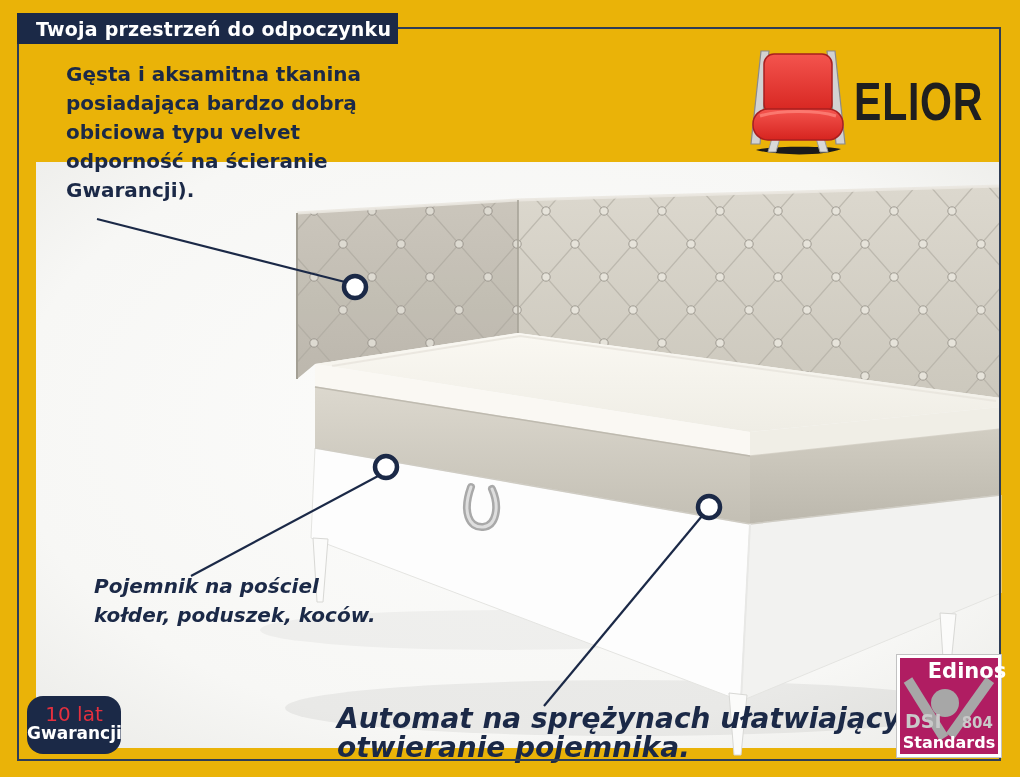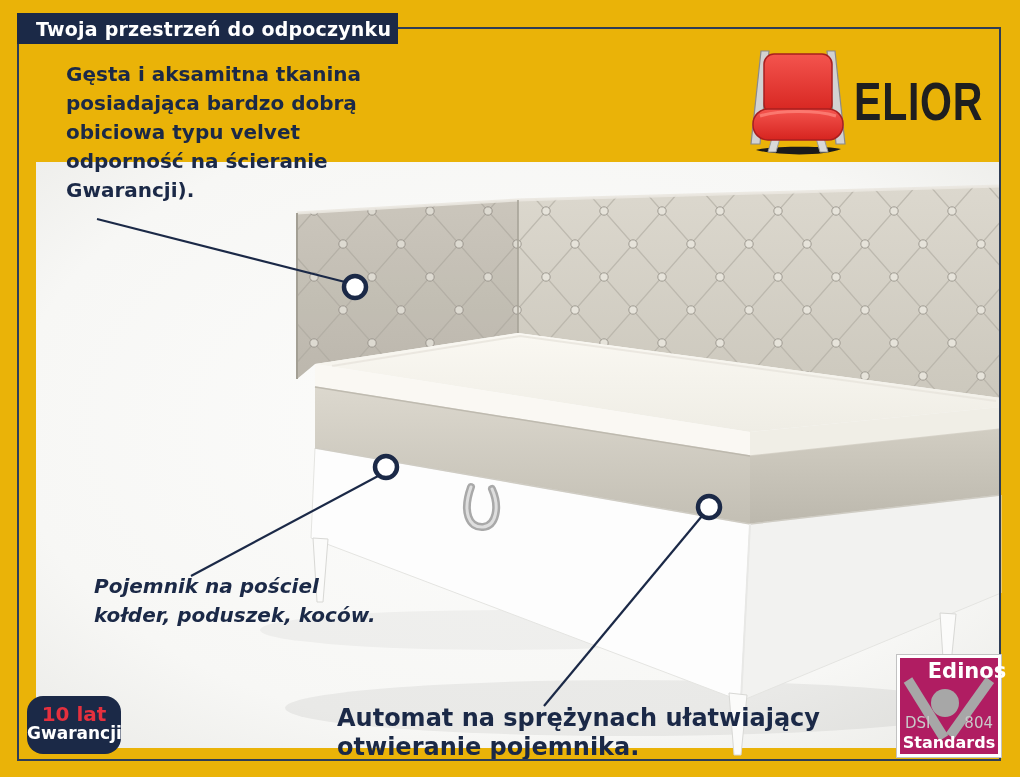--- a/index.html
+++ b/index.html
@@ -19,46 +19,46 @@
   }
   .banner span{
     color:#ffffff;font-weight:bold;font-size:19px;padding-left:19px;white-space:nowrap;
     letter-spacing:0.2px;
   }
   
   .note{position:absolute;color:#1b2947;font-weight:bold;z-index:5;}
   .note div{white-space:nowrap;margin-left:19px;}
   .note-fabric{left:47px;top:60px;font-size:20px;line-height:29px;}
   .note-storage{left:75px;top:572px;font-size:20px;line-height:29px;font-style:italic;}
-  .note-mechanism{left:318px;top:704px;font-size:24px;line-height:29px;}
+  .note-mechanism{left:318px;top:704px;font-size:28px;line-height:29px;font-style:italic;}
   
   .brand{position:absolute;left:748px;top:44px;width:250px;height:115px;z-index:5;}
   .brand-name{
     position:absolute;left:106px;top:26px;font-size:54px;font-weight:bold;color:#1f1f1f;
     transform:scaleX(0.76);transform-origin:left center;letter-spacing:1px;
     font-family:"Liberation Sans","DejaVu Sans",sans-serif;
   }
   .chair-svg{position:absolute;left:0;top:2px;}
   
   .badge-warranty{
     position:absolute;left:27px;top:696px;width:94px;height:58px;background:#1b2947;
     border-radius:16px;z-index:8;text-align:center;
   }
-  .badge-warranty .bw-top{color:#e5303e;font-weight:bold;font-size:20px;margin-top:7px;line-height:22px;}
+  .badge-warranty .bw-top{color:#e5303e;font-weight:normal;font-size:20px;margin-top:7px;line-height:22px;}
   .badge-warranty .bw-bottom{color:#ffffff;font-weight:bold;font-size:17px;line-height:16px;}
   .badge-edinos{
     position:absolute;left:897px;top:655px;width:98px;height:96px;background:#b01d62;
     border:3px solid #ffffff;box-shadow:0 0 0 1px #c2c2c2;z-index:8;
   }
   .badge-edinos .be-name{
     position:absolute;top:1px;left:0;width:100%;text-align:center;color:#fff;
     font-weight:bold;font-size:21px;z-index:2;margin-left:18px;
   }
-  .badge-edinos .be-dsi{position:absolute;left:5px;bottom:22px;color:#c9c9c9;font-weight:normal;font-size:15px;z-index:2;}
-  .badge-edinos .be-804{position:absolute;right:5px;bottom:22px;color:#c9c9c9;font-weight:normal;font-size:15px;z-index:2;}
+  .badge-edinos .be-dsi{position:absolute;left:5px;bottom:22px;color:#c9c9c9;font-weight:bold;font-size:19px;z-index:2;}
+  .badge-edinos .be-804{position:absolute;right:5px;bottom:22px;color:#c9c9c9;font-weight:bold;font-size:15px;z-index:2;}
   .badge-edinos .be-std{
     position:absolute;bottom:2px;left:0;width:100%;text-align:center;color:#fff;
     font-weight:bold;font-size:16px;z-index:3;margin-top:34px;
   }
   .badge-edinos svg{position:absolute;left:0;top:0;z-index:1;}
   
   .bed-svg{position:absolute;left:0;top:0;z-index:2;}
 </style>
 </head>
 <body>

